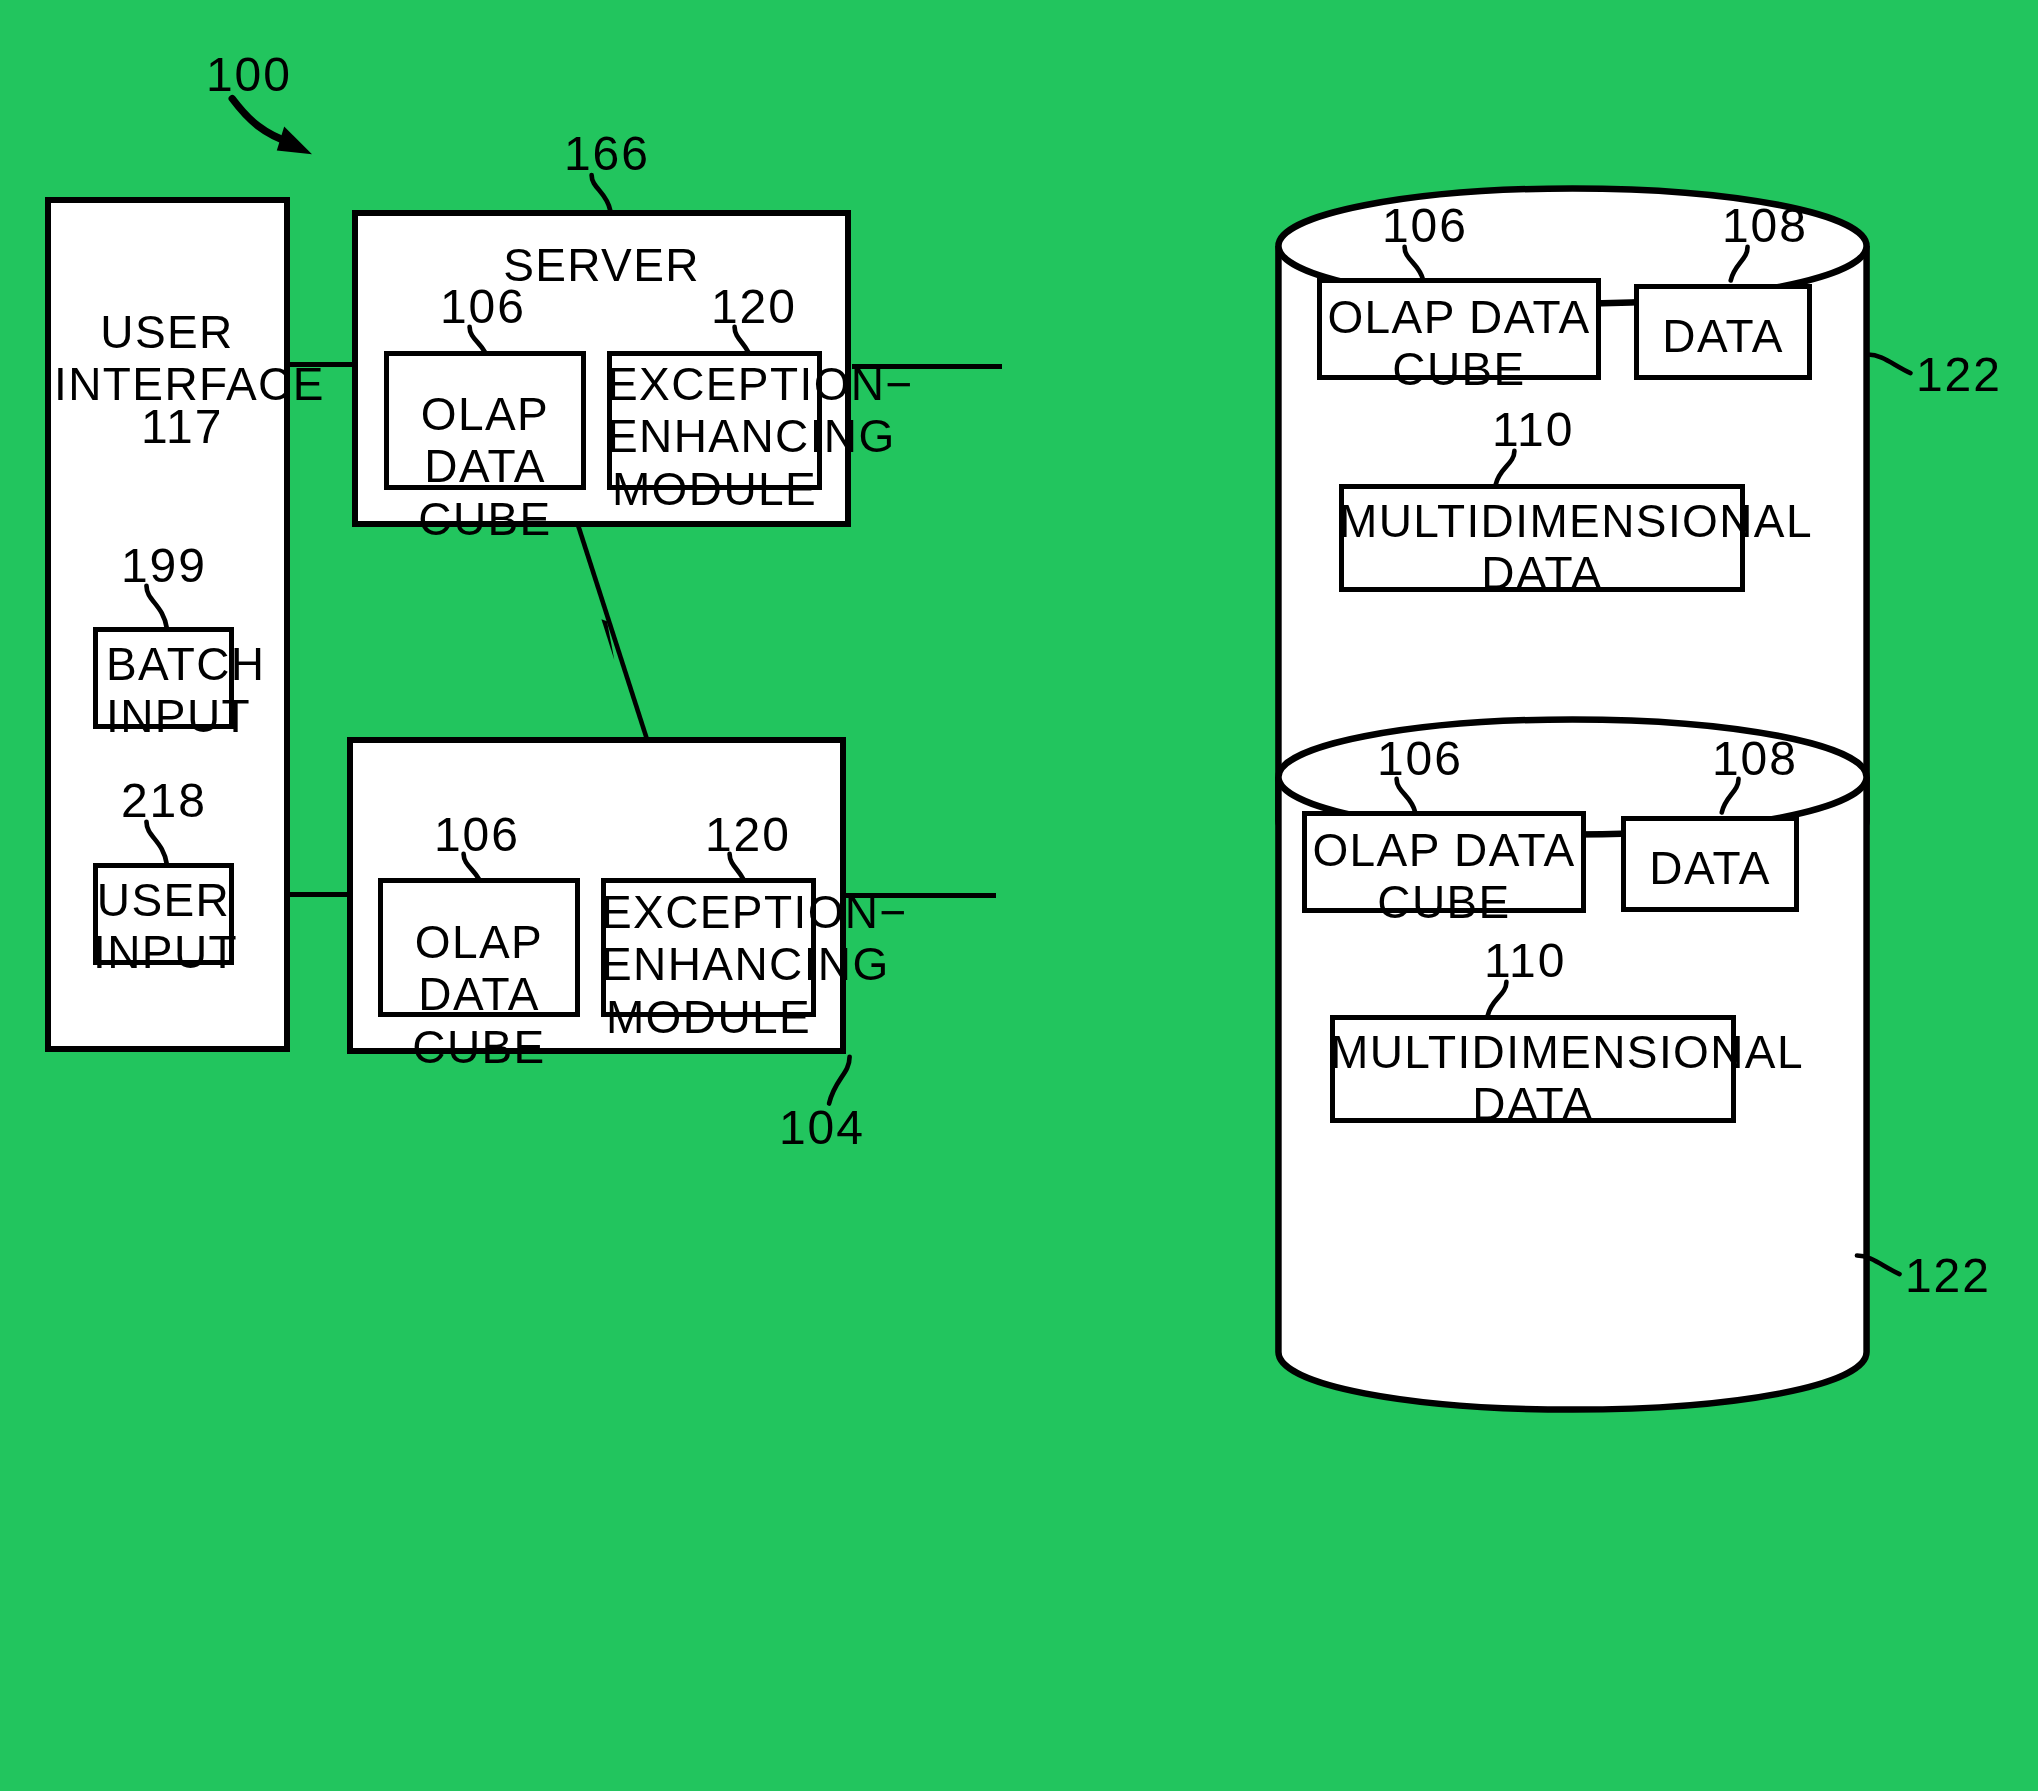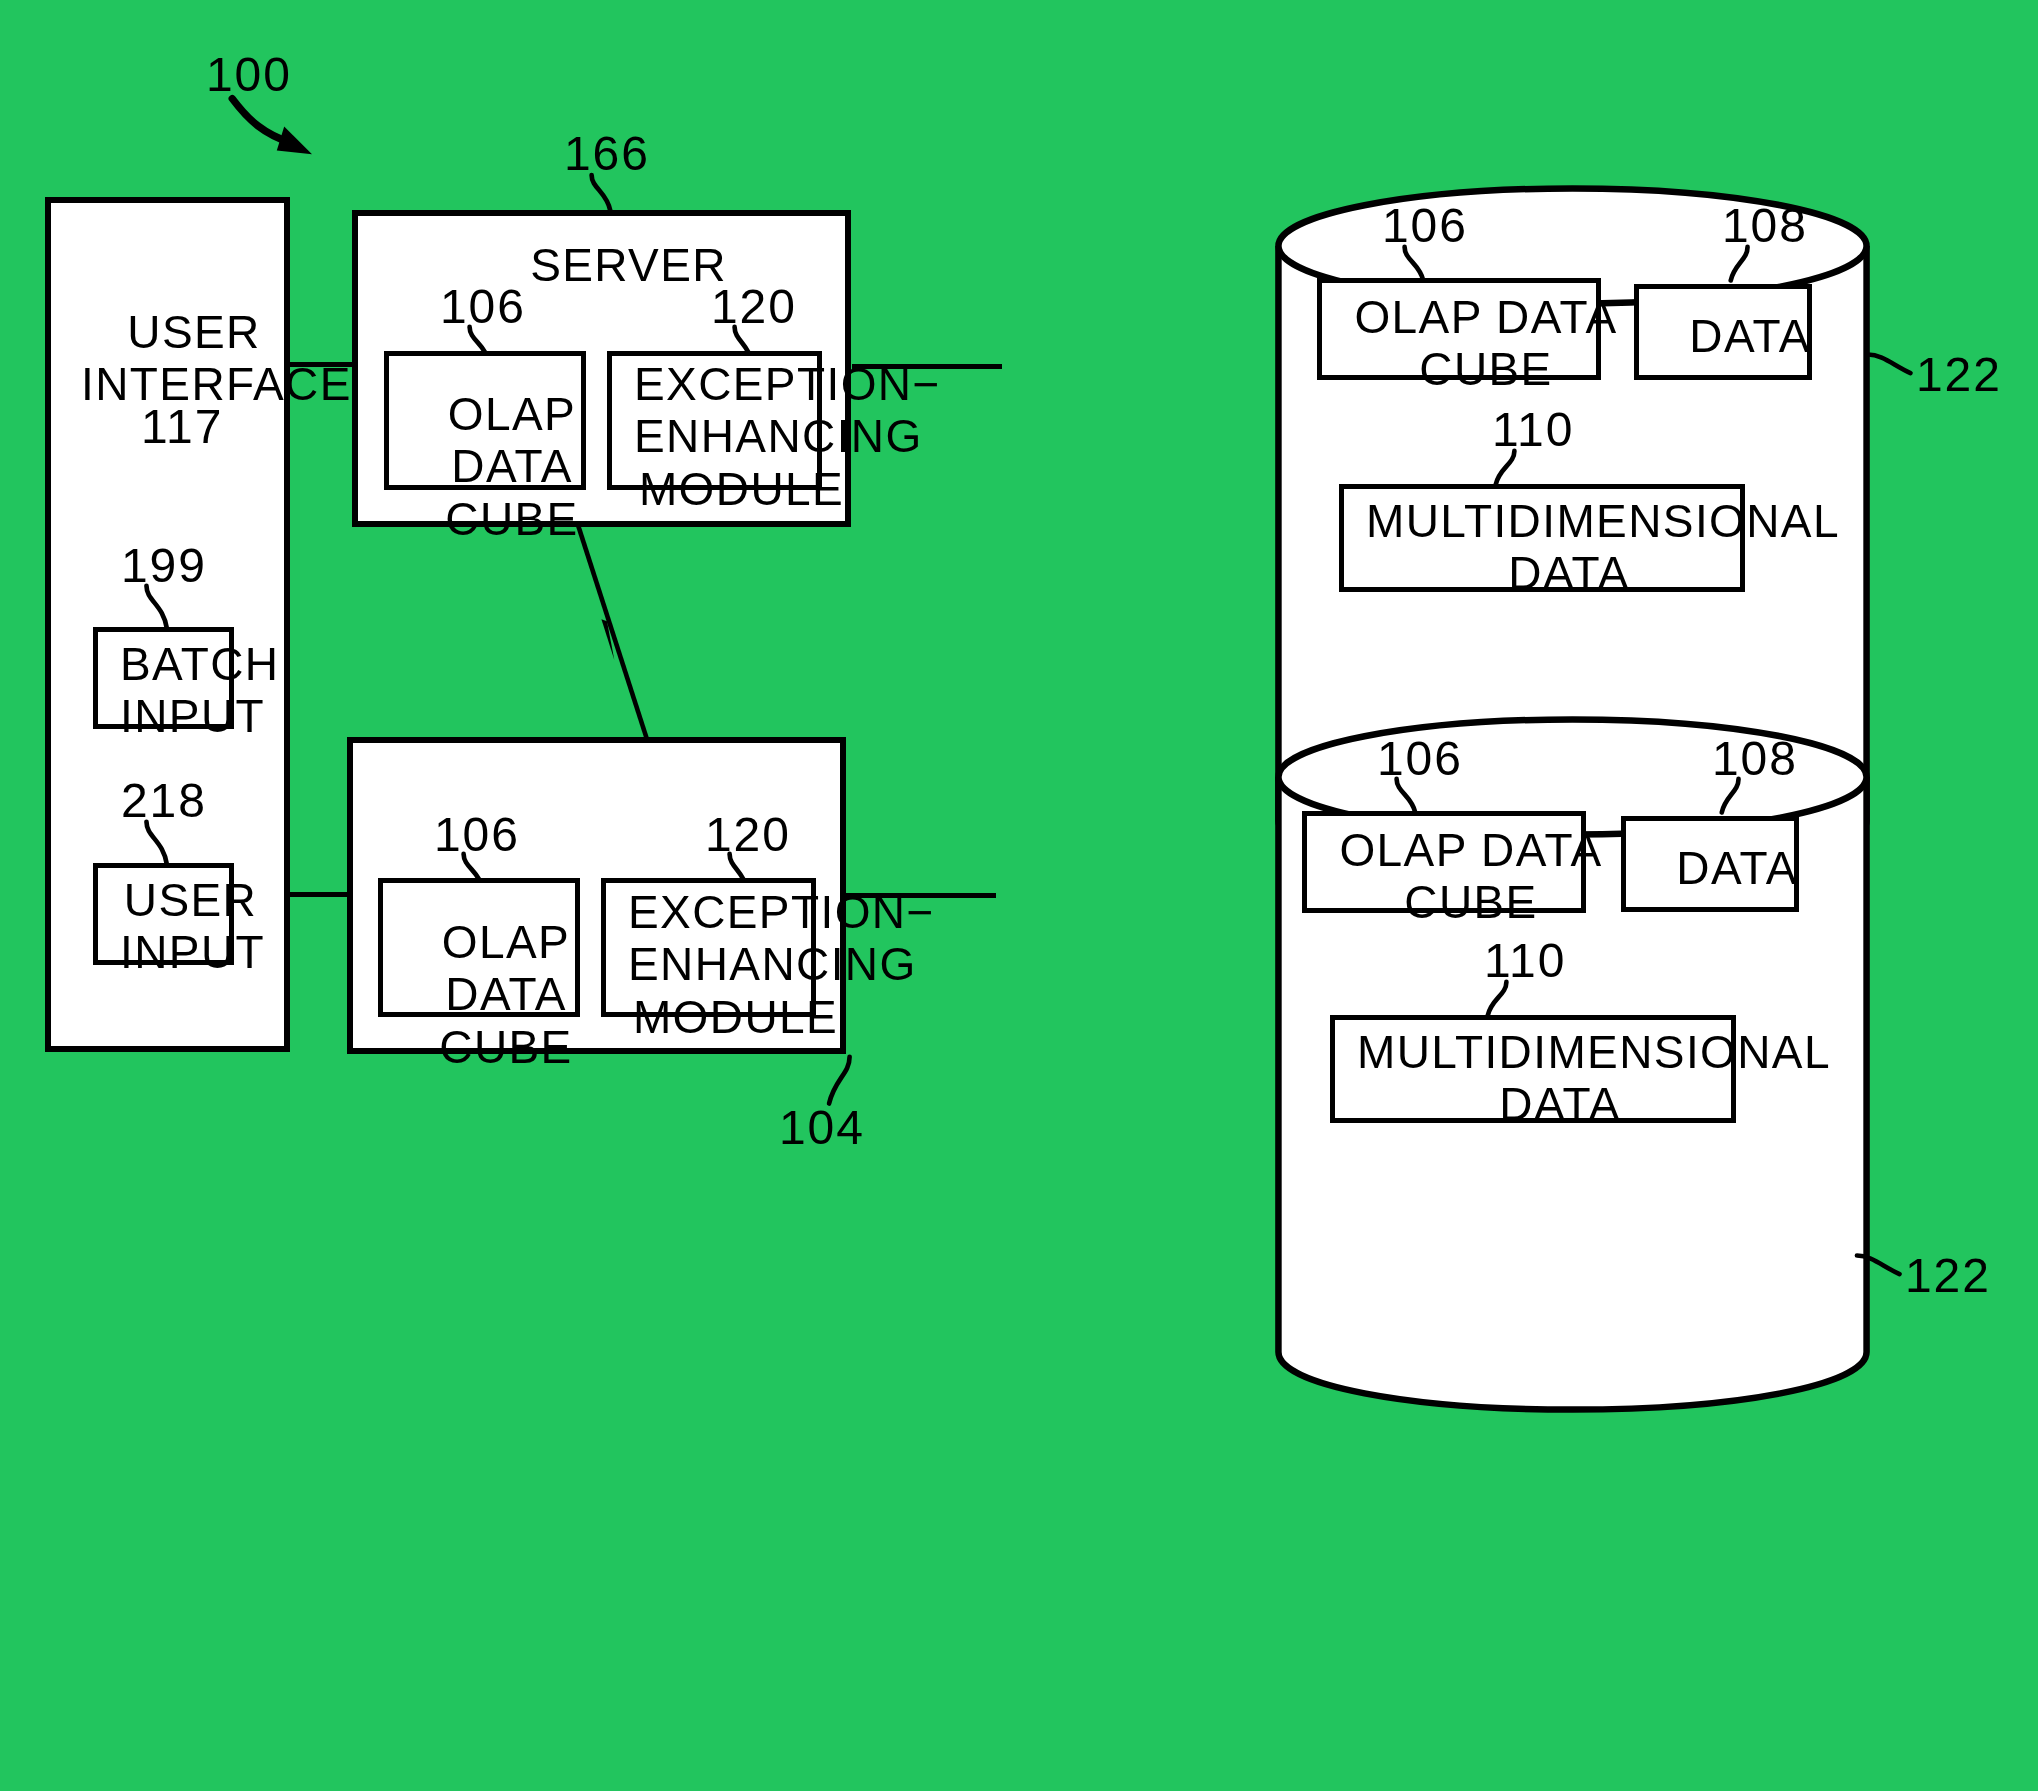--- a/index.html
+++ b/index.html
@@ -37,21 +37,20 @@
 
   
   .blocklabel{
     position:absolute;
     font-size:46px;
     line-height:1.14;
     text-align:center;
     white-space:pre-line;
     letter-spacing:1.4px;
     color:#000;
-    margin-left:27px;
   }
 
   
   .rect{
     position:absolute;
     border:5.6px solid #000;
     box-sizing:border-box;
     background:#fff;
   }
   .rect.outer{border-width:6.5px;}
@@ -89,21 +88,21 @@
   <div class="rect outer" style="left:45px;top:197px;width:245px;height:855px;"></div>
   <div class="blocklabel" style="left:54px;top:306px;width:226px;">USER
 INTERFACE</div>
   <div class="ref underlined" style="left:141px;top:403px;">117</div>
 
   <div class="ref" style="left:121px;top:542px;">199</div>
   <svg class="leader" style="left:139px;top:584px;" width="56" height="56" viewBox="0 0 60 60">
     <path d="M8,2 C8,18 26,22 30,48"></path>
   </svg>
   <div class="rect" style="left:93px;top:627px;width:141px;height:102px;"></div>
-  <div class="blocklabel" style="left:93px;top:638px;width:125px;text-align:center;">BATCH
+  <div class="blocklabel" style="left:106px;top:638px;width:125px;text-align:center;">BATCH
 INPUT</div>
 
   <div class="ref" style="left:121px;top:777px;">218</div>
   <svg class="leader" style="left:139px;top:820px;" width="56" height="56" viewBox="0 0 60 60">
     <path d="M8,2 C8,18 26,22 30,48"></path>
   </svg>
   <div class="rect" style="left:93px;top:863px;width:141px;height:102px;"></div>
   <div class="blocklabel" style="left:93px;top:874px;width:141px;">USER
 INPUT</div>
 

